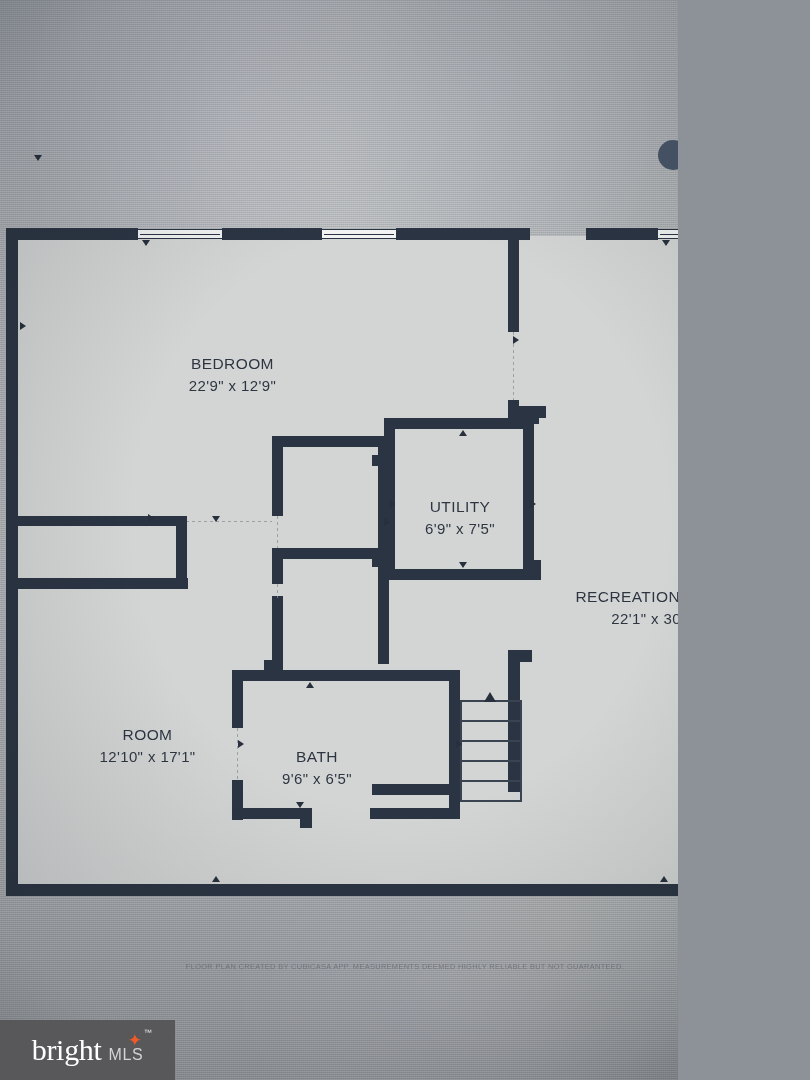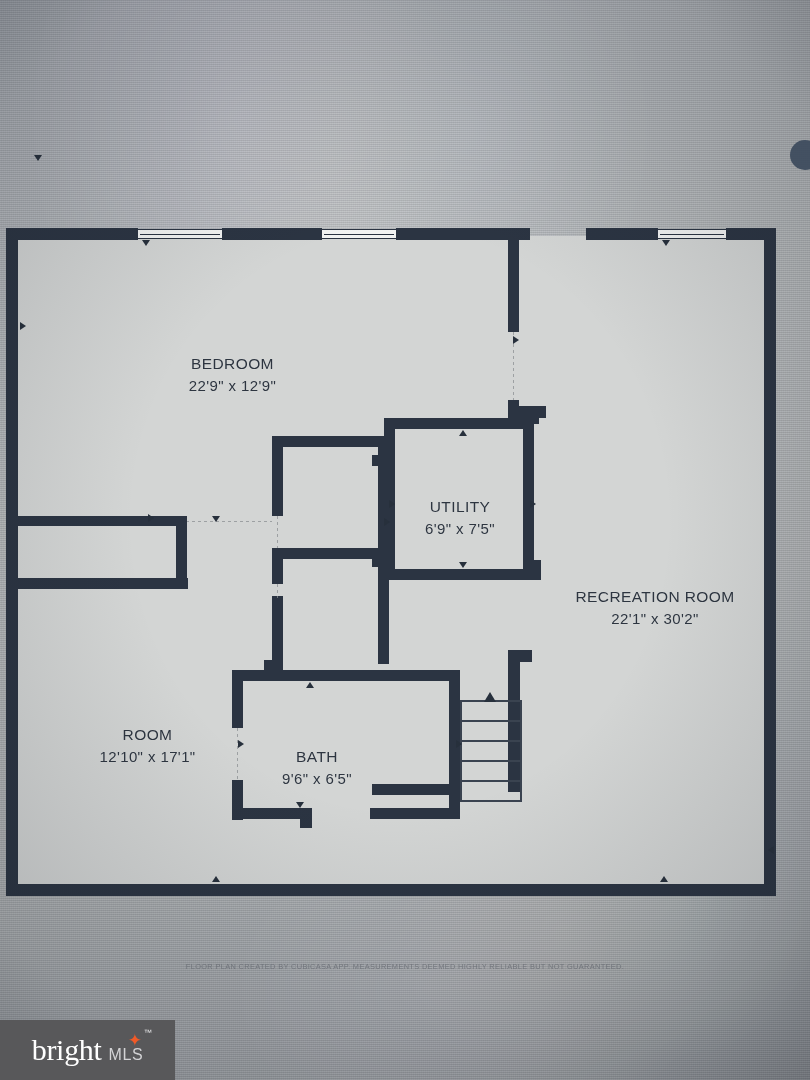--- a/index.html
+++ b/index.html
@@ -1,18 +1,18 @@
 <!DOCTYPE html>
 <html><head>
 <meta charset="utf-8">
 <style>
   html,body{margin:0;padding:0;background:#8d9299;}
   body{width:810px;height:1080px;overflow:hidden;font-family:"Liberation Sans",sans-serif;}
 
-  #stage{position:relative;width:810px;height:1080px;overflow:hidden;background:#a9adb2;}
+  #stage{position:relative;width:678px;height:1080px;overflow:hidden;background:#a9adb2;}
 
   
   .bg-base{position:absolute;inset:0;
     background:linear-gradient(160deg,#a8acb3 0%,#b0b4b8 18%,#b4b7b9 40%,#aeb1b3 62%,#a3a7ab 82%,#989ca0 100%);}
   .bg-sheen{position:absolute;inset:0;opacity:.55;mix-blend-mode:screen;
     background:
       radial-gradient(ellipse 300px 420px at 240px 120px, rgba(170,150,210,.45), rgba(170,150,210,0) 70%),
       radial-gradient(ellipse 220px 380px at 330px 160px, rgba(200,190,120,.30), rgba(200,190,120,0) 70%),
       radial-gradient(ellipse 260px 300px at 470px 130px, rgba(150,170,215,.32), rgba(150,170,215,0) 70%),
       radial-gradient(ellipse 230px 260px at 560px 930px, rgba(200,170,130,.30), rgba(200,170,130,0) 72%),

